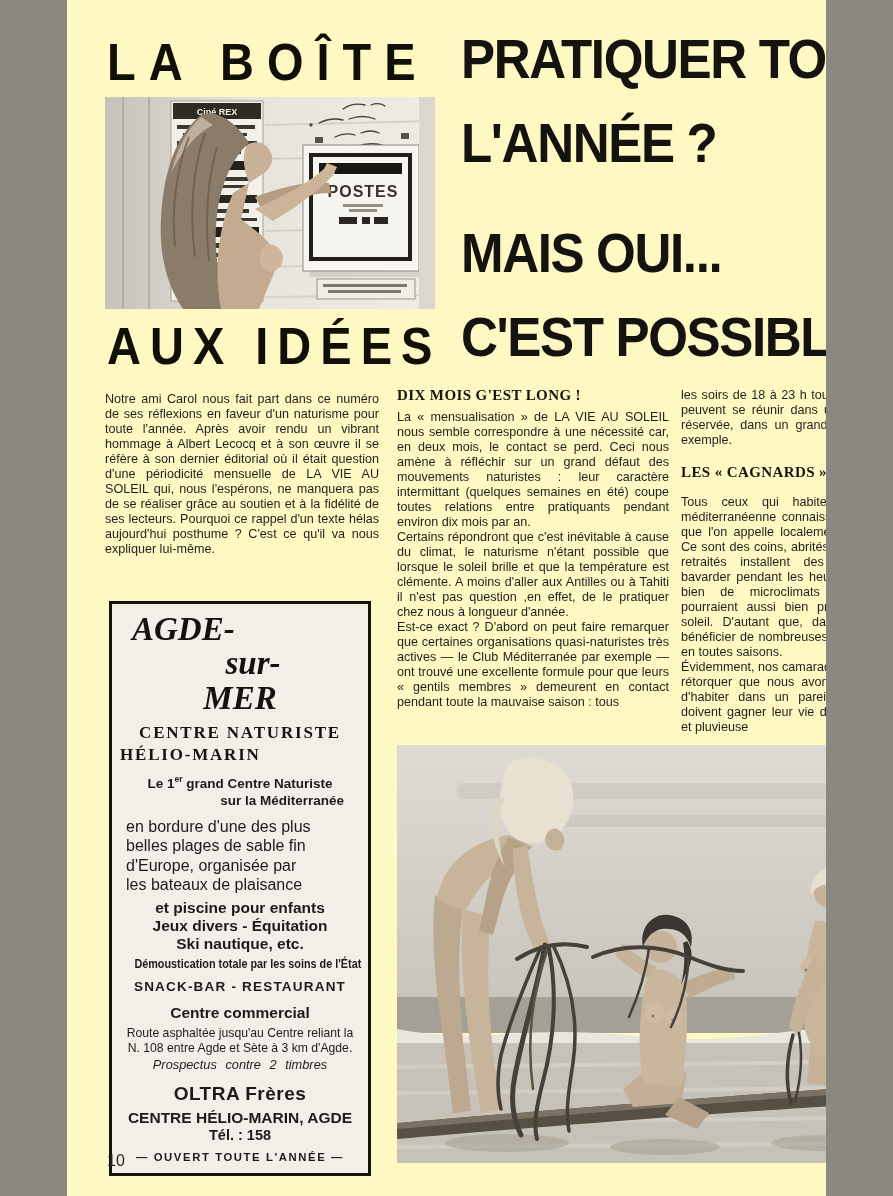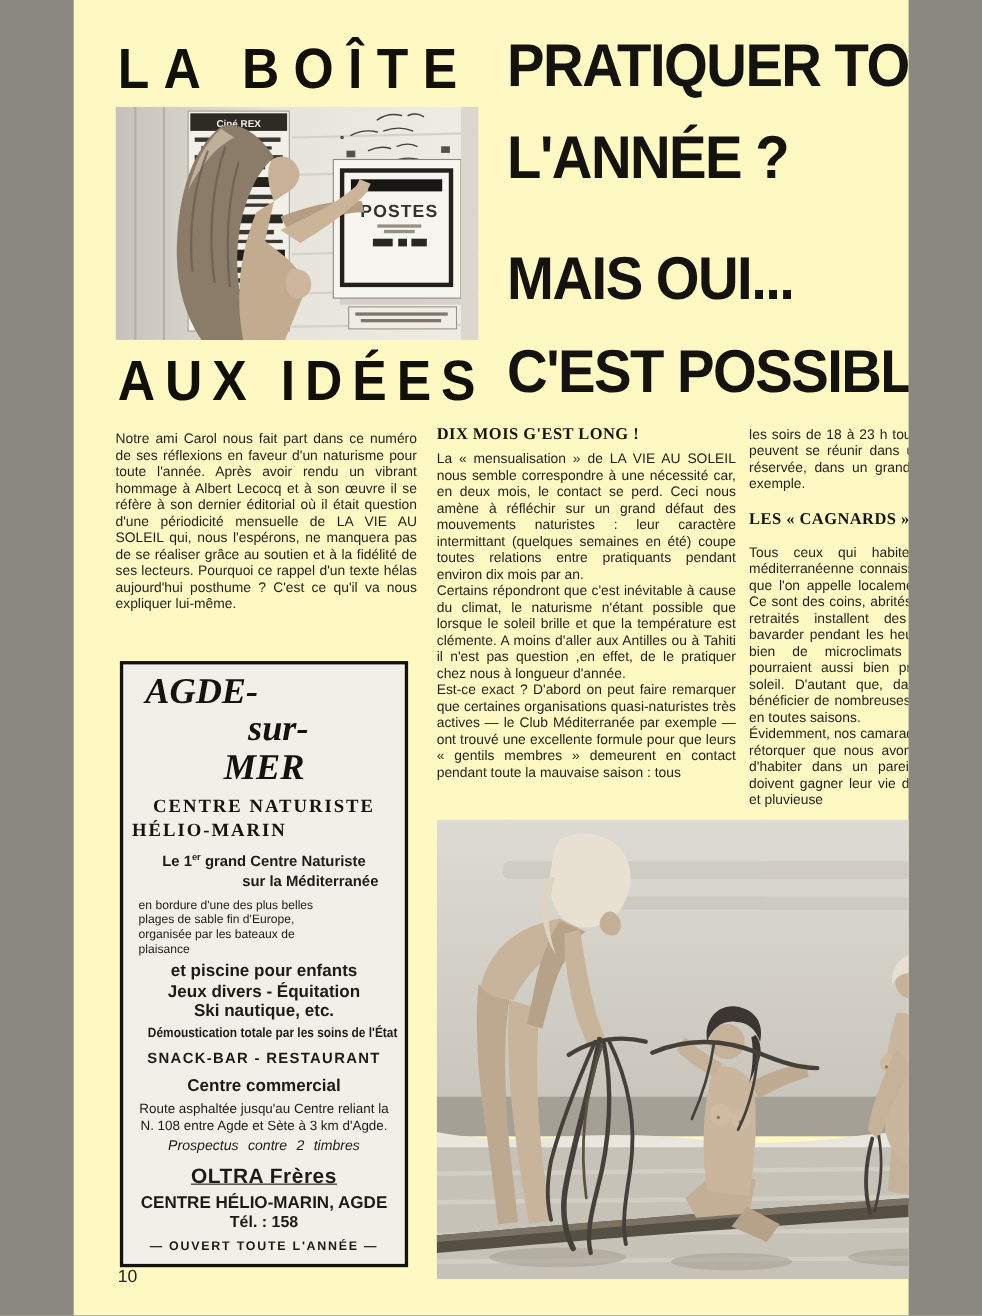--- a/index.html
+++ b/index.html
@@ -50,31 +50,31 @@
             font-size:33px;line-height:1.04;color:#14120e;}
   .ad-title .t0{text-align:left;padding-left:12px;}
   .ad-title .t1{text-align:center;padding-left:26px;}
   .ad-title .t2{text-align:center;}
   .ad-sub{font-family:"Liberation Serif",serif;font-weight:bold;font-size:17px;
           letter-spacing:1.8px;line-height:1.3;margin-top:7px;color:#17140f;}
   .ad-sub .s1{text-align:left;padding-right:2px;}
   .ad-claim{font-size:13.5px;font-weight:bold;line-height:1.3;margin-top:8px;}
   .ad-claim sup{font-size:8.5px;}
   .ad-claim .c2{text-align:right;padding-right:16px;}
-  .ad-desc{font-size:11px;line-height:1.22;text-align:left;margin-top:7px;
+  .ad-desc{font-size:16px;line-height:1.22;text-align:left;margin-top:7px;
            padding:0 46px 0 6px;}
   .ad-pool{font-size:19.5px;font-weight:bold;letter-spacing:.5px;margin-top:10px;}
   .ad-features{font-size:15.5px;font-weight:bold;line-height:1.18;margin-top:4px;}
   .ad-mosq{font-size:12.3px;font-weight:bold;margin-top:3px;white-space:nowrap;
            transform:scaleX(.88);transform-origin:center;}
   .ad-snack{font-size:13.5px;font-weight:bold;letter-spacing:1.2px;margin-top:8px;}
   .ad-comm{font-size:15.5px;font-weight:bold;margin-top:10px;}
   .ad-route{font-size:12.2px;line-height:1.22;margin-top:4px;}
   .ad-prosp{font-size:12.8px;font-style:italic;word-spacing:5px;margin-top:2px;}
-  .ad-brand{font-size:19px;font-weight:bold;letter-spacing:.5px;margin-top:11px;text-decoration:underline;}
+  .ad-brand{font-size:19px;font-weight:bold;letter-spacing:.5px;margin-top:11px;}
   .ad-center{font-size:15.5px;font-weight:bold;margin-top:4px;}
   .ad-phone{font-size:14.5px;font-weight:bold;}
   .ad-open{font-size:11.3px;font-weight:bold;letter-spacing:1.6px;margin-top:8px;}
   
   .photo1{position:absolute;left:38px;top:97px;width:330px;height:212px;}
   .photo2{position:absolute;left:330px;top:745px;width:554px;height:418px;}
   .photo1 svg,.photo2 svg{display:block;}
   
   .page-number{position:absolute;left:40px;top:1152px;font-size:16px;color:#26241f;}
 </style>

